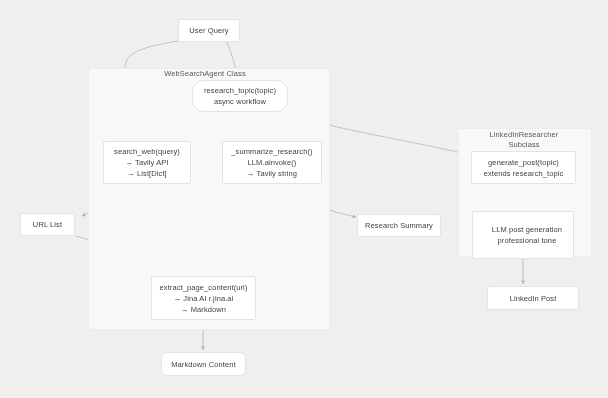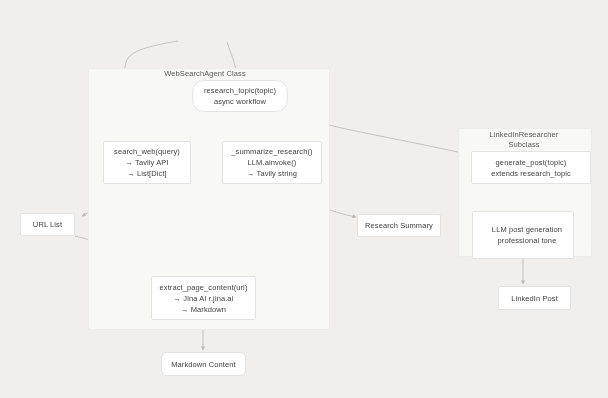--- a/index.html
+++ b/index.html
@@ -102,20 +102,23 @@
     </g>
   </svg>
 
   <div class="cluster" style="left:88px; top:68px; width:240px; height:260px;"></div>
   <div class="cluster-label" style="left:85px; top:69px; width:240px;">WebSearchAgent Class</div>
 
   <div class="cluster" style="left:458px; top:128px; width:132px; height:127px;"></div>
   <div class="cluster-label" style="left:458px; top:130px; width:132px;">LinkedInResearcher
 Subclass</div>
 
+  <div class="node" style="left:178px; top:19px; width:62px; height:23px;">
+    <span class="line">User Query</span>
+  </div>
 
   <div class="node" style="left:192px; top:80px; width:96px; height:32px;border-radius:12px;">
     <span class="line">research_topic(topic)</span>
     <span class="line">async workflow</span>
   </div>
 
   <div class="node" style="left:103px; top:141px; width:88px; height:43px;align-items:center;">
     <span class="line">search_web(query)</span>
     <span class="line">→ Tavily API</span>
     <span class="line">→ List[Dict]</span>
@@ -138,27 +141,27 @@
   <div class="node" style="left:151px; top:276px; width:105px; height:44px;">
     <span class="line">extract_page_content(url)</span>
     <span class="line">→ Jina AI r.jina.ai</span>
     <span class="line">→ Markdown</span>
   </div>
 
   <div class="node" style="left:161px; top:352px; width:85px; height:24px;border-radius:6px;">
     <span class="line">Markdown Content</span>
   </div>
 
-  <div class="node" style="left:471px; top:151px; width:120px; height:33px;">
+  <div class="node" style="left:471px; top:151px; width:105px; height:33px;">
     <span class="line">generate_post(topic)</span>
     <span class="line">extends research_topic</span>
   </div>
 
   <div class="node" style="left:472px; top:211px; width:102px; height:48px;padding-left:8px;">
     <span class="line">LLM post generation</span>
     <span class="line">professional tone</span>
   </div>
 
-  <div class="node" style="left:487px; top:286px; width:73px; height:24px;margin-left:11px;">
+  <div class="node" style="left:487px; top:286px; width:92px; height:24px;">
     <span class="line">LinkedIn Post</span>
   </div>
 
 </div>
 
 </body></html>

